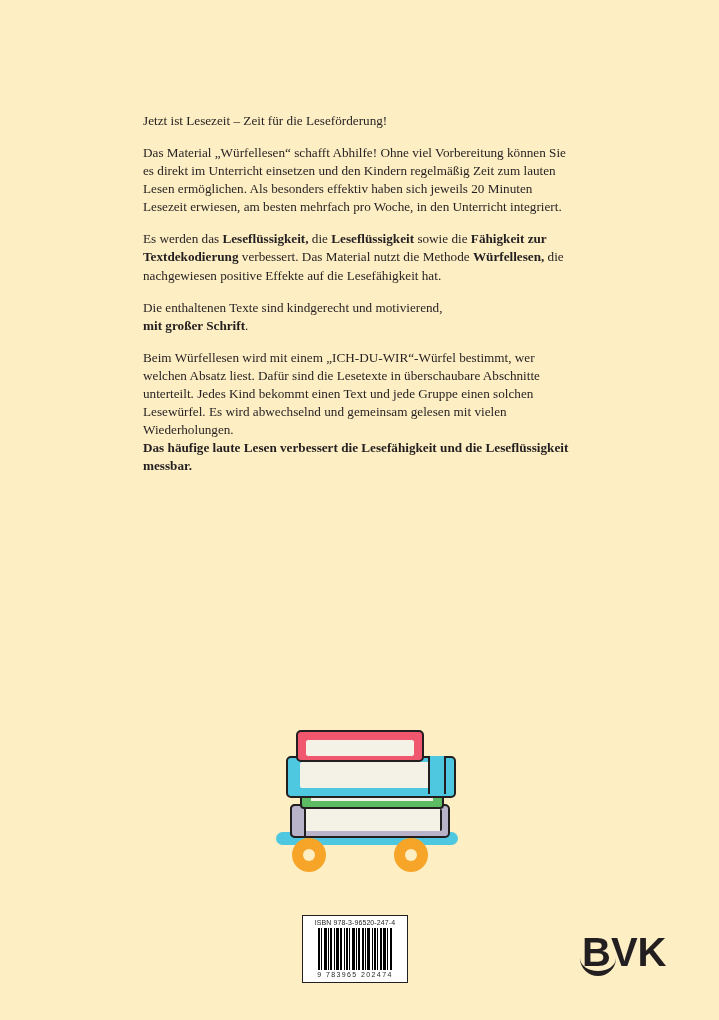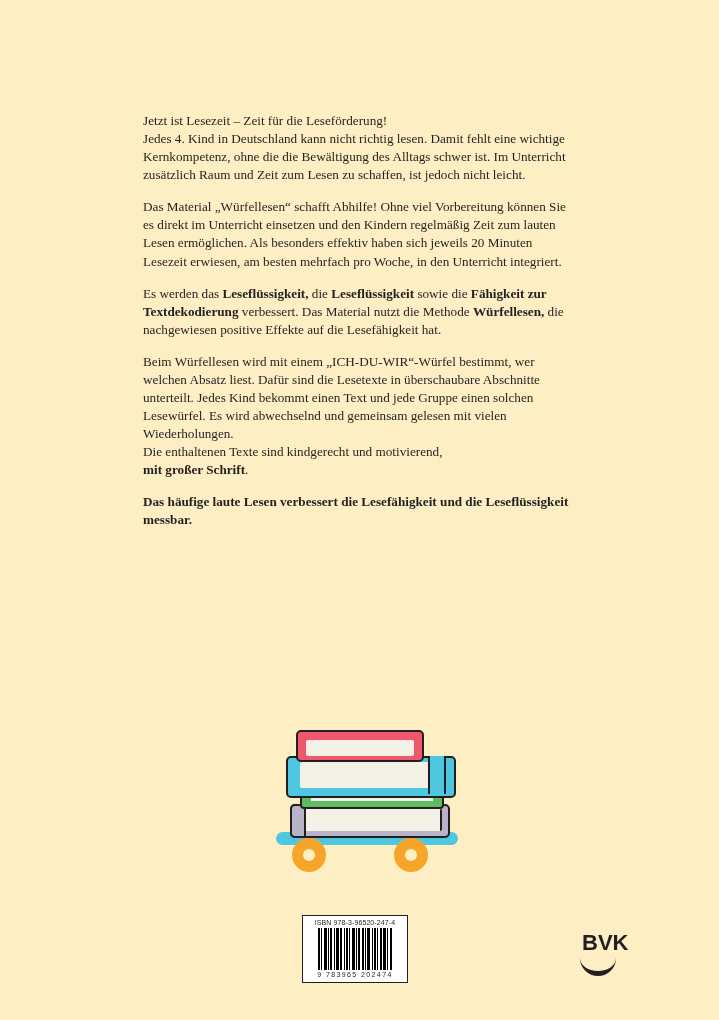--- a/index.html
+++ b/index.html
@@ -221,21 +221,21 @@
   .logo {
     position: absolute;
     left: 576px;
     top: 918px;
     width: 80px;
     height: 62px;
   }
   .logo-text {
     font-family: "Liberation Sans", sans-serif;
     font-weight: bold;
-    font-size: 22px;
+    font-size: 40px;
     letter-spacing: 0px;
     color: #231f20;
     position: absolute;
     left: 6px;
     top: 12px;
   }
   .logo-swoosh {
     position: absolute;
     left: 4px;
     top: 36px;
@@ -251,34 +251,33 @@
 </style>
 </head>
 <body>
 
 <div class="page">
 
   <div class="copy">
 
     <p class="para">
       <span>Jetzt ist Lesezeit – Zeit für die Leseförderung!</span><br>
-      <span>Jedes 4. Kind in Deutschland kann nicht richtig lesen. Damit fehlt eine wichtige Kernkompetenz, ohne die die Bewältigung des Alltags schwer ist. Im Unterricht zusätzlich Raum und Zeit zum Lesen zu schaffen, ist jedoch nicht leicht.</span>
     </p>
 
     <p class="para">Das Material „Würfellesen“ schafft Abhilfe! Ohne viel Vorbereitung können Sie es direkt im Unterricht einsetzen und den Kindern regelmäßig Zeit zum lauten Lesen ermöglichen. Als besonders effektiv haben sich jeweils 20 Minuten Lesezeit erwiesen, am besten mehrfach pro Woche, in den Unterricht integriert.</p>
 
     <p class="para">
       <span>Es werden das </span><b>Leseflüssigkeit,</b><span> die </span><b>Leseflüssigkeit</b><span> sowie die </span><b>Fähigkeit zur Textdekodierung</b><span> verbessert. Das Material nutzt die Methode </span><b>Würfellesen,</b><span> die nachgewiesen positive Effekte auf die Lesefähigkeit hat.</span>
     </p>
 
-    <p class="para tight">Beim Würfellesen wird mit einem „ICH-DU-WIR“-Würfel bestimmt, wer welchen Absatz liest. Dafür sind die Lesetexte in überschaubare Abschnitte unterteilt. Jedes Kind bekommt einen Text und jede Gruppe einen solchen Lesewürfel. Es wird abwechselnd und gemeinsam gelesen mit vielen Wiederholungen.</p>
-
     <p class="para">
       <span>Die enthaltenen Texte sind kindgerecht und motivierend,</span><br><b>mit großer Schrift</b><span>.</span>
     </p>
+
+    <p class="para tight">Beim Würfellesen wird mit einem „ICH-DU-WIR“-Würfel bestimmt, wer welchen Absatz liest. Dafür sind die Lesetexte in überschaubare Abschnitte unterteilt. Jedes Kind bekommt einen Text und jede Gruppe einen solchen Lesewürfel. Es wird abwechselnd und gemeinsam gelesen mit vielen Wiederholungen.</p>
 
     <p class="para">
       <b>Das häufige laute Lesen verbessert die Lesefähigkeit und die Leseflüssigkeit messbar.</b>
     </p>
 
   </div>
 
   <div class="illustration">
     <div class="skateboard-deck"></div>
     <div class="wheel left">

